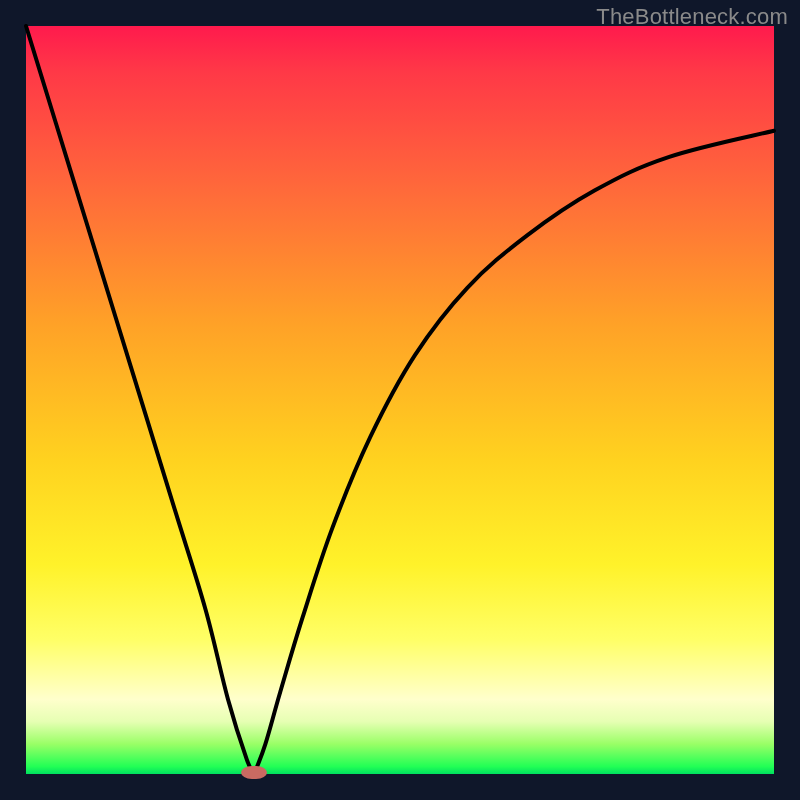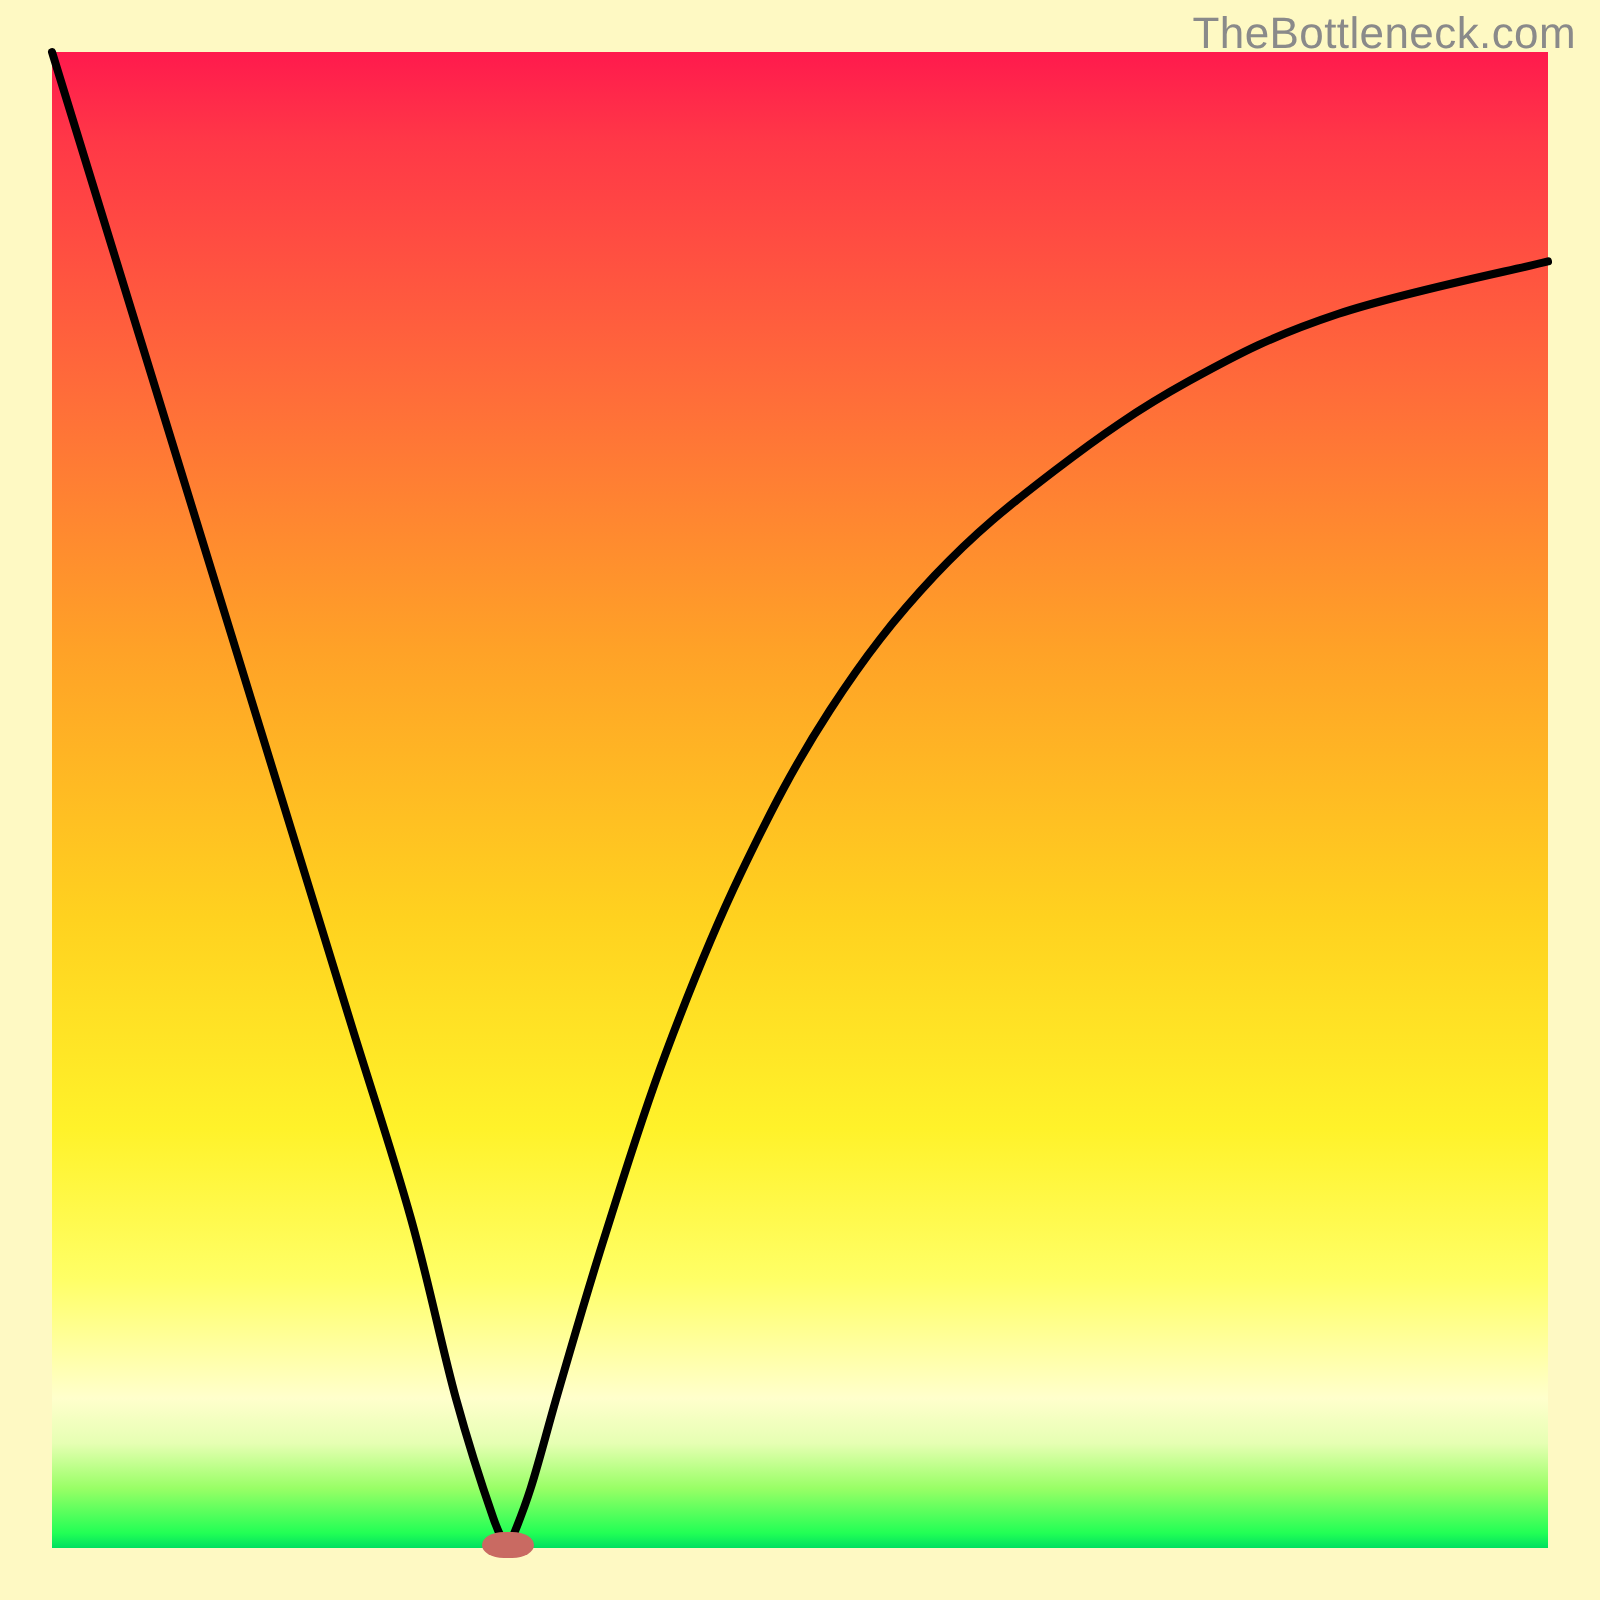--- a/index.html
+++ b/index.html
@@ -10,21 +10,21 @@
     background: #000;
     overflow: hidden;
     font-family: Arial, Helvetica, sans-serif;
   }
   .frame {
     position: absolute;
     top: 0;
     left: 0;
     width: 800px;
     height: 800px;
-    background: #fef9c3;
+    background: #0f172a;
   }
   .plot-area {
     position: absolute;
     top: 26px;
     left: 26px;
     width: 748px;
     height: 748px;
     
     background: linear-gradient(
       to bottom,

